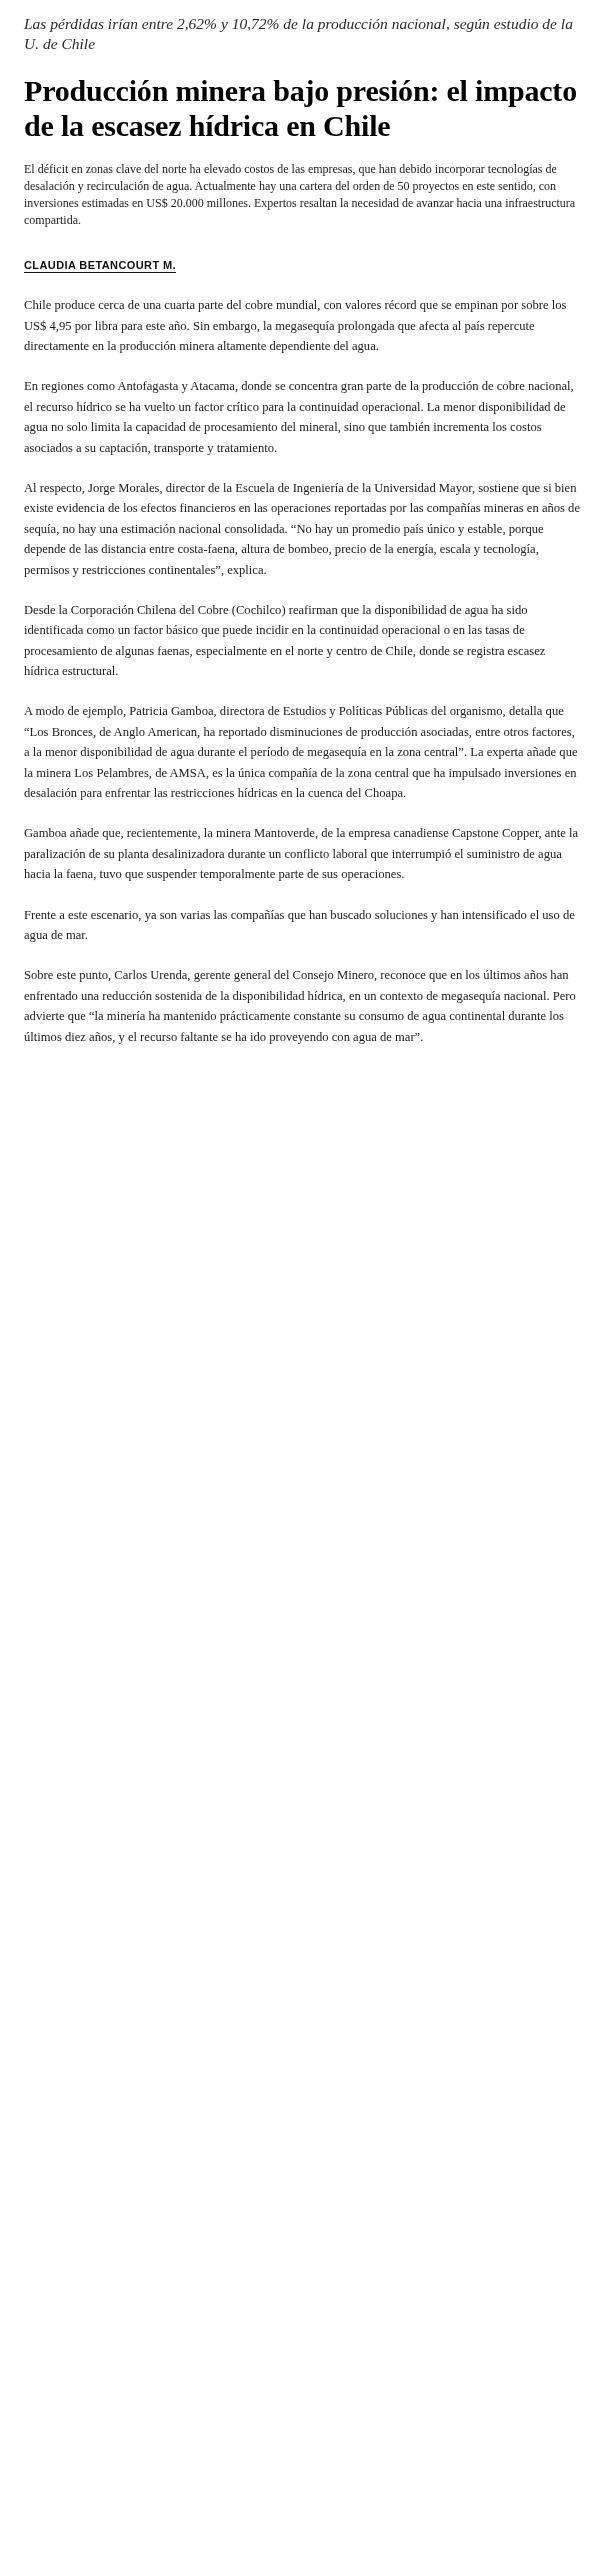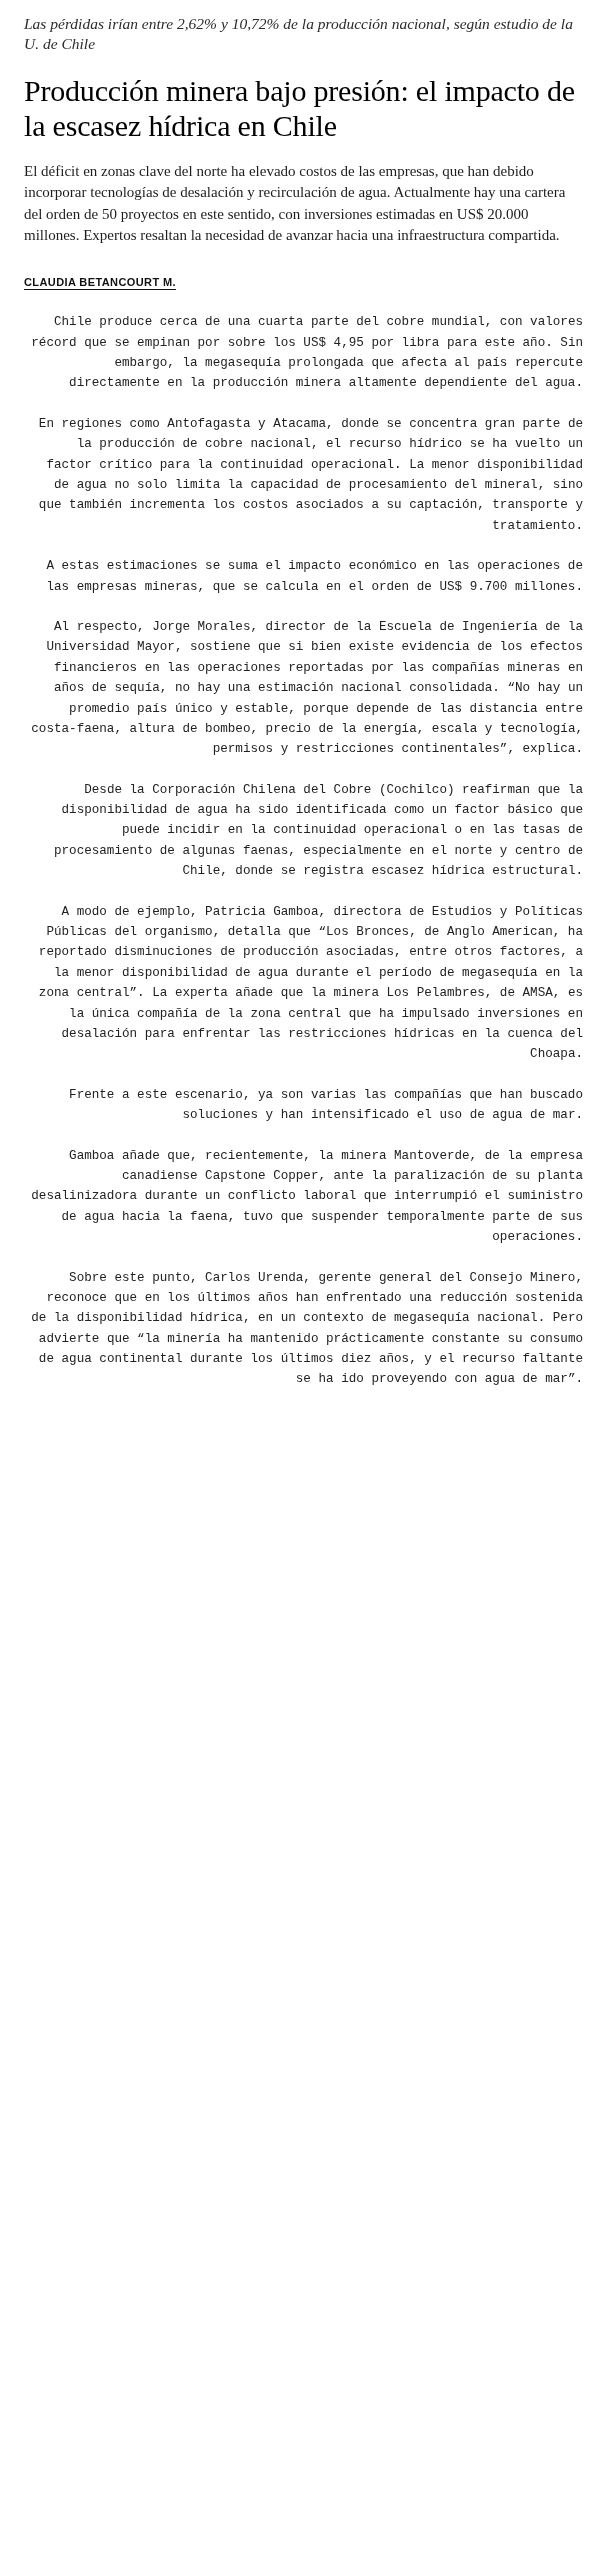--- a/index.html
+++ b/index.html
@@ -23,55 +23,54 @@
     font-family: "Liberation Serif", serif;
     font-style: italic;
     font-size: 15.5px;
     line-height: 1.32;
     color: #2b2b2b;
     margin: 0 0 18px 0;
     font-weight: 400;
   }
   .headline {
     font-family: "Liberation Serif", serif;
-    font-weight: normal;
+    font-weight: bold;
     font-size: 30px;
     line-height: 1.17;
     color: #000000;
     margin: 0 0 18px 0;
     letter-spacing: -0.2px;
   }
   .lede {
     font-family: "Liberation Serif", serif;
-    font-size: 15px;
+    font-size: 12px;
     line-height: 1.42;
     color: #1d1d1d;
     margin: 0 0 26px 0;
   }
   .byline-wrap {
     margin: 0 0 22px 0;
   }
   .byline {
     display: inline-block;
     font-family: "Liberation Sans", sans-serif;
     font-size: 11px;
     font-weight: bold;
     letter-spacing: 0.4px;
     color: #111111;
     text-decoration: underline;
     text-underline-offset: 3px;
     padding-bottom: 1px;
   }
   .body-copy p {
-    font-family: Liberation Mono, monospace;
+    font-family: Liberation Serif, serif;
     font-size: 12.6px;
     line-height: 1.62;
     color: #222222;
     margin: 0 0 20px 0;
-    text-align: right;
   }
   .body-copy p:last-child {
     margin-bottom: 12px;
   }
 </style>
 </head>
 <body>
 
 <div class="page">
 
@@ -81,22 +80,21 @@
 
   <p class="lede">El déficit en zonas clave del norte ha elevado costos de las empresas, que han debido incorporar tecnologías de desalación y recirculación de agua. Actualmente hay una cartera del orden de 50 proyectos en este sentido, con inversiones estimadas en US$ 20.000 millones. Expertos resaltan la necesidad de avanzar hacia una infraestructura compartida.</p>
 
   <div class="byline-wrap">
     <a class="byline" href="#">CLAUDIA BETANCOURT M.</a>
   </div>
 
   <div class="body-copy">
     <p>Chile produce cerca de una cuarta parte del cobre mundial, con valores récord que se empinan por sobre los US$ 4,95 por libra para este año. Sin embargo, la megasequía prolongada que afecta al país repercute directamente en la producción minera altamente dependiente del agua.</p>
     <p>En regiones como Antofagasta y Atacama, donde se concentra gran parte de la producción de cobre nacional, el recurso hídrico se ha vuelto un factor crítico para la continuidad operacional. La menor disponibilidad de agua no solo limita la capacidad de procesamiento del mineral, sino que también incrementa los costos asociados a su captación, transporte y tratamiento.</p>
-    <p>A estas estimaciones se suma el impacto económico en las operaciones de las empresas mineras, que se calcula en el orden de US$ 9.700 millones.</p>
     <p>Al respecto, Jorge Morales, director de la Escuela de Ingeniería de la Universidad Mayor, sostiene que si bien existe evidencia de los efectos financieros en las operaciones reportadas por las compañías mineras en años de sequía, no hay una estimación nacional consolidada. “No hay un promedio país único y estable, porque depende de las distancia entre costa-faena, altura de bombeo, precio de la energía, escala y tecnología, permisos y restricciones continentales”, explica.</p>
     <p>Desde la Corporación Chilena del Cobre (Cochilco) reafirman que la disponibilidad de agua ha sido identificada como un factor básico que puede incidir en la continuidad operacional o en las tasas de procesamiento de algunas faenas, especialmente en el norte y centro de Chile, donde se registra escasez hídrica estructural.</p>
     <p>A modo de ejemplo, Patricia Gamboa, directora de Estudios y Políticas Públicas del organismo, detalla que “Los Bronces, de Anglo American, ha reportado disminuciones de producción asociadas, entre otros factores, a la menor disponibilidad de agua durante el período de megasequía en la zona central”. La experta añade que la minera Los Pelambres, de AMSA, es la única compañía de la zona central que ha impulsado inversiones en desalación para enfrentar las restricciones hídricas en la cuenca del Choapa.</p>
+    <p>Gamboa añade que, recientemente, la minera Mantoverde, de la empresa canadiense Capstone Copper, ante la paralización de su planta desalinizadora durante un conflicto laboral que interrumpió el suministro de agua hacia la faena, tuvo que suspender temporalmente parte de sus operaciones.</p>
     <p>Frente a este escenario, ya son varias las compañías que han buscado soluciones y han intensificado el uso de agua de mar.</p>
-    <p>Gamboa añade que, recientemente, la minera Mantoverde, de la empresa canadiense Capstone Copper, ante la paralización de su planta desalinizadora durante un conflicto laboral que interrumpió el suministro de agua hacia la faena, tuvo que suspender temporalmente parte de sus operaciones.</p>
     <p>Sobre este punto, Carlos Urenda, gerente general del Consejo Minero, reconoce que en los últimos años han enfrentado una reducción sostenida de la disponibilidad hídrica, en un contexto de megasequía nacional. Pero advierte que “la minería ha mantenido prácticamente constante su consumo de agua continental durante los últimos diez años, y el recurso faltante se ha ido proveyendo con agua de mar”.</p>
   </div>
 
 </div>
 
 </body></html>

